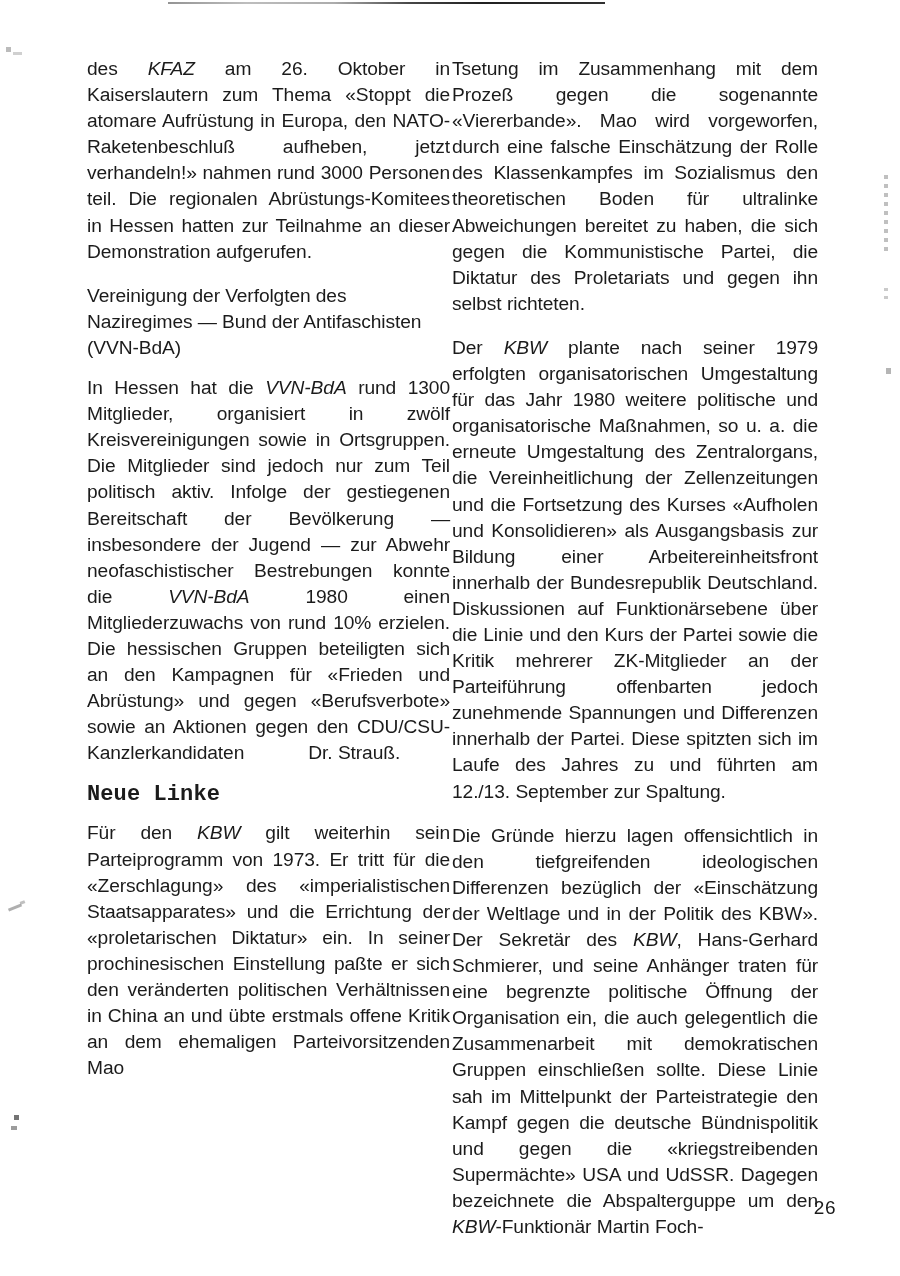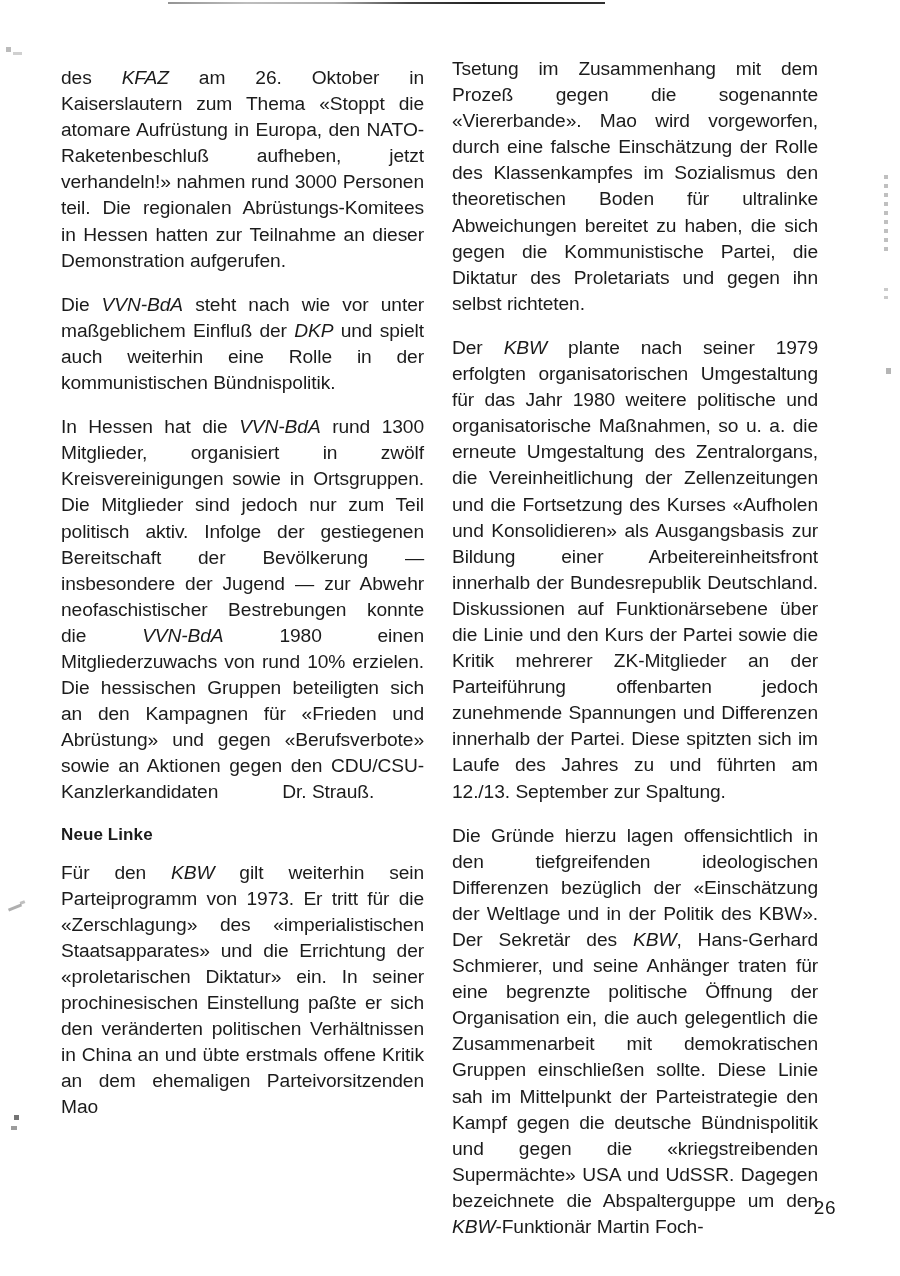--- a/index.html
+++ b/index.html
@@ -84,21 +84,21 @@
   .columns {
     position: absolute;
     left: 0;
     top: 56px;
     width: 900px;
   }
   .col {
     position: absolute;
     top: 0;
   }
-  .col-left  { left: 61px;  width: 363px; margin-top: 9px; }
+  .col-left  { left: 87px;  width: 363px; }
   .col-right { left: 452px; width: 366px; }
 
   p.para {
     margin: 0 0 18px 0;
     font-size: 19.2px;
     line-height: 26.1px;
     text-align: justify;
     text-justify: inter-word;
     letter-spacing: -0.1px;
     word-spacing: 0.2px;
@@ -109,24 +109,24 @@
   p.orgname {
     margin: 0 0 14px 0;
     font-size: 19.2px;
     line-height: 26.1px;
     text-align: left;
     letter-spacing: -0.1px;
   }
 
   h3.section-head {
     margin: 0 0 14px 0;
-    font-size: 17px;
+    font-size: 22px;
     line-height: 22px;
     font-weight: bold;
-    font-family: Liberation Sans, sans-serif;
+    font-family: Liberation Mono, monospace;
     letter-spacing: 0.1px;
   }
 
   i, .it {
     font-style: italic;
   }
 
   
   .folio {
     position: absolute;
@@ -155,22 +155,22 @@
   <div class="margin-dashes"></div>
   <div class="margin-dashes-2"></div>
   <div class="margin-dashes-3"></div>
 
   <div class="columns">
 
     <div class="col col-left">
 
       <p class="para">des <i>KFAZ</i> am 26. Oktober in Kaiserslautern zum Thema «Stoppt die atomare Aufrüstung in Europa, den NATO-Raketenbeschluß aufheben, jetzt verhandeln!» nahmen rund 3000 Personen teil. Die regionalen Abrüstungs-Komitees in Hessen hatten zur Teilnahme an dieser Demonstration aufgerufen.</p>
 
+      <p class="orgname">Vereinigung der Verfolgten des Naziregimes — Bund der Antifaschisten (VVN-BdA)</p>
 
-      <p class="para">Die <i>VVN-BdA</i> steht nach wie vor unter maßgeblichem Einfluß der <i>DKP</i> und spielt auch weiterhin eine Rolle in der kommunistischen Bündnispolitik.</p>
 
       <p class="para">In Hessen hat die <i>VVN-BdA</i> rund 1300 Mitglieder, organisiert in zwölf Kreisvereinigungen sowie in Ortsgruppen. Die Mitglieder sind jedoch nur zum Teil politisch aktiv. Infolge der gestiegenen Bereitschaft der Bevölkerung — insbesondere der Jugend — zur Abwehr neofaschistischer Bestrebungen konnte die <i>VVN-BdA</i> 1980 einen Mitgliederzuwachs von rund 10% erzielen. Die hessischen Gruppen beteiligten sich an den Kampagnen für «Frieden und Abrüstung» und gegen «Berufsverbote» sowie an Aktionen gegen den CDU/CSU-Kanzlerkandidaten<span class="widegap"></span>Dr. Strauß.</p>
 
       <h3 class="section-head">Neue Linke</h3>
 
 
       <p class="para">Für den <i>KBW</i> gilt weiterhin sein Parteiprogramm von 1973. Er tritt für die «Zerschlagung» des «imperialistischen Staatsapparates» und die Errichtung der «proletarischen Diktatur» ein. In seiner prochinesischen Einstellung paßte er sich den veränderten politischen Verhältnissen in China an und übte erstmals offene Kritik an dem ehemaligen Parteivorsitzenden Mao</p>
 
     </div>
 

